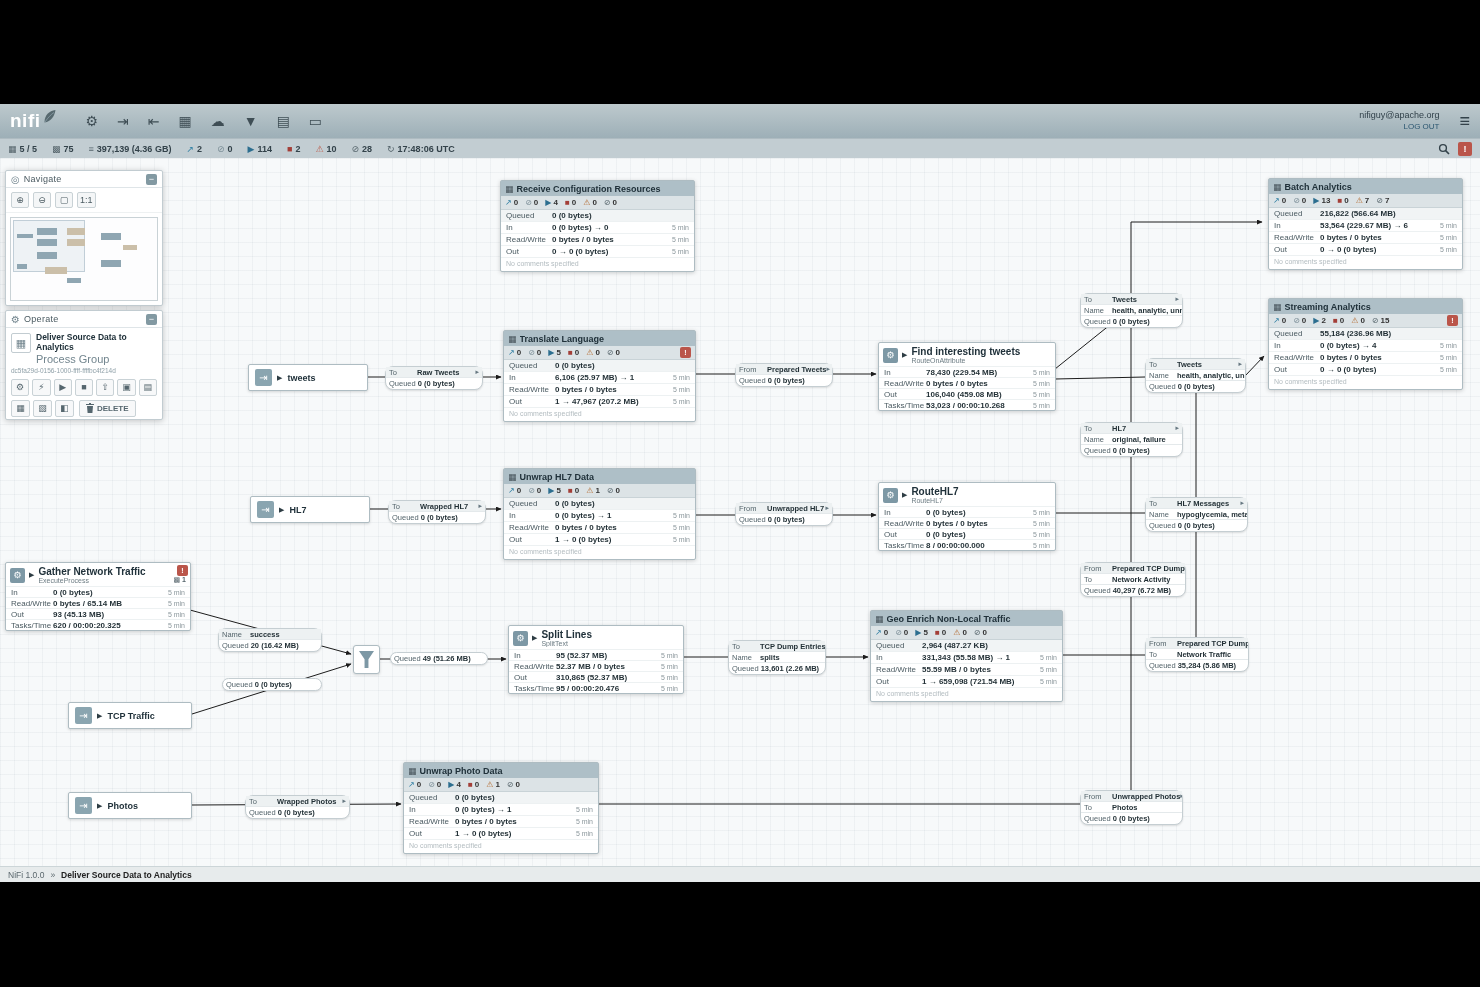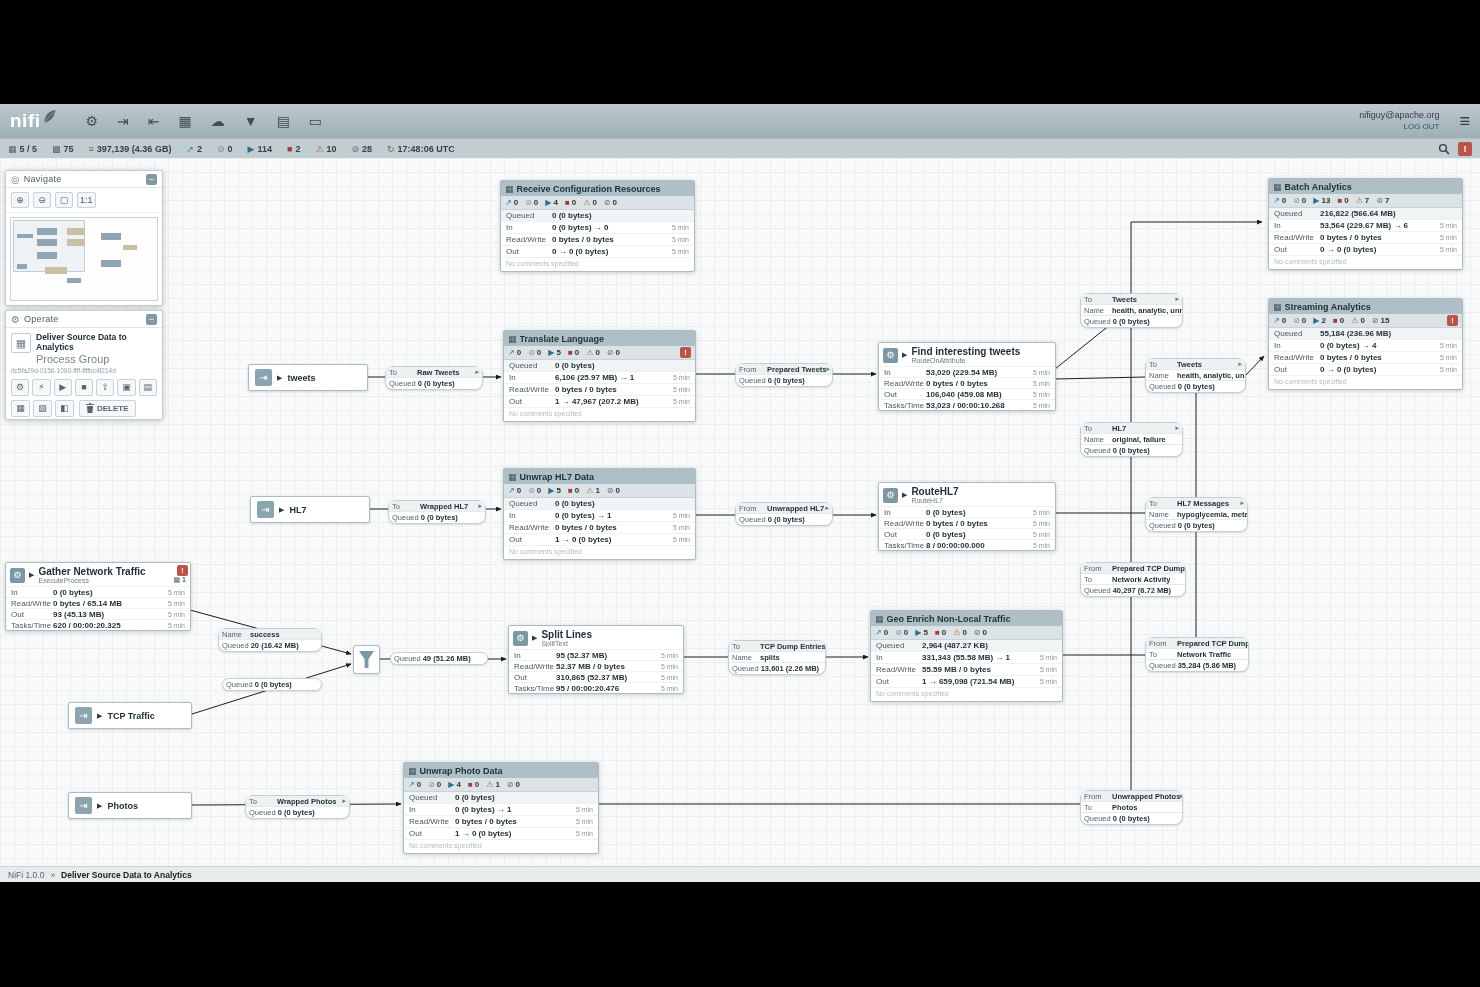--- a/index.html
+++ b/index.html
@@ -593,21 +593,21 @@
           <div class="proc-head">
             <span class="proc-icon">⚙</span>
             <span class="run-icon">▶</span>
             <span class="proc-titles">
               <div class="proc-name">Find interesting tweets</div>
               <div class="proc-type">RouteOnAttribute</div>
             </span>
           </div>
           <div class="proc-row">
             <span class="k">In</span>
-            <span class="v">53,020 (229.54 MB)</span>
+            <span class="v">78,430 (229.54 MB)</span>
             <span class="t">5 min</span>
           </div>
           <div class="proc-row">
             <span class="k">Read/Write</span>
             <span class="v">0 bytes / 0 bytes</span>
             <span class="t">5 min</span>
           </div>
           <div class="proc-row">
             <span class="k">Out</span>
             <span class="v">106,040 (459.08 MB)</span>

